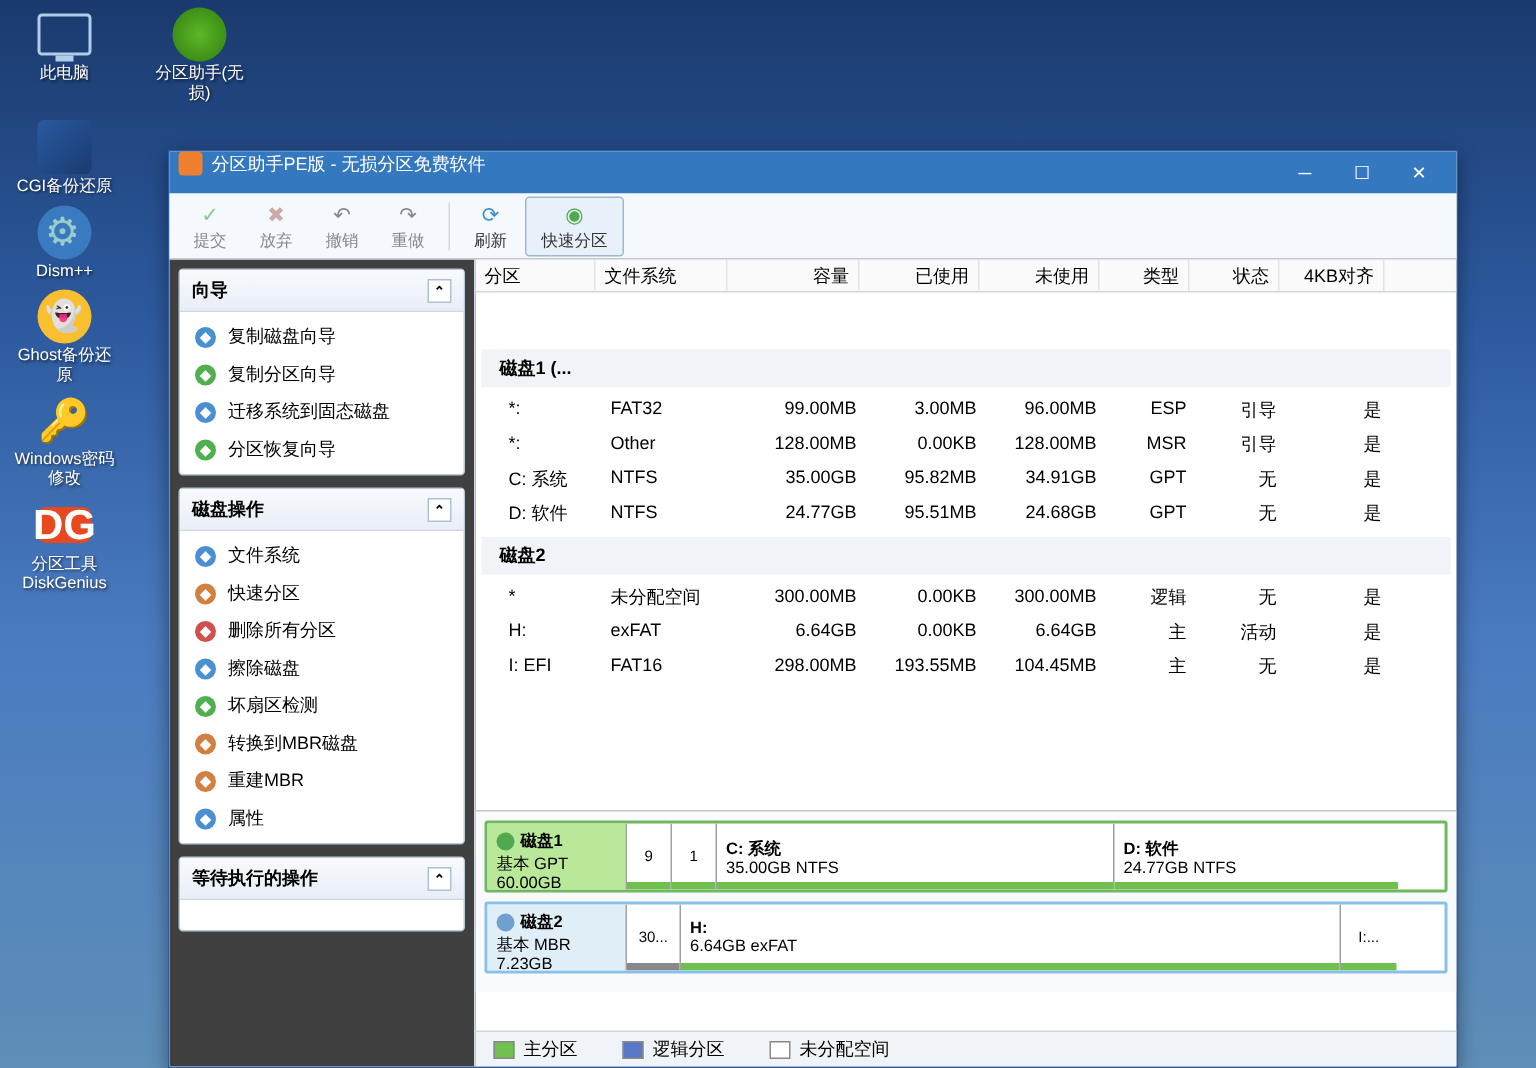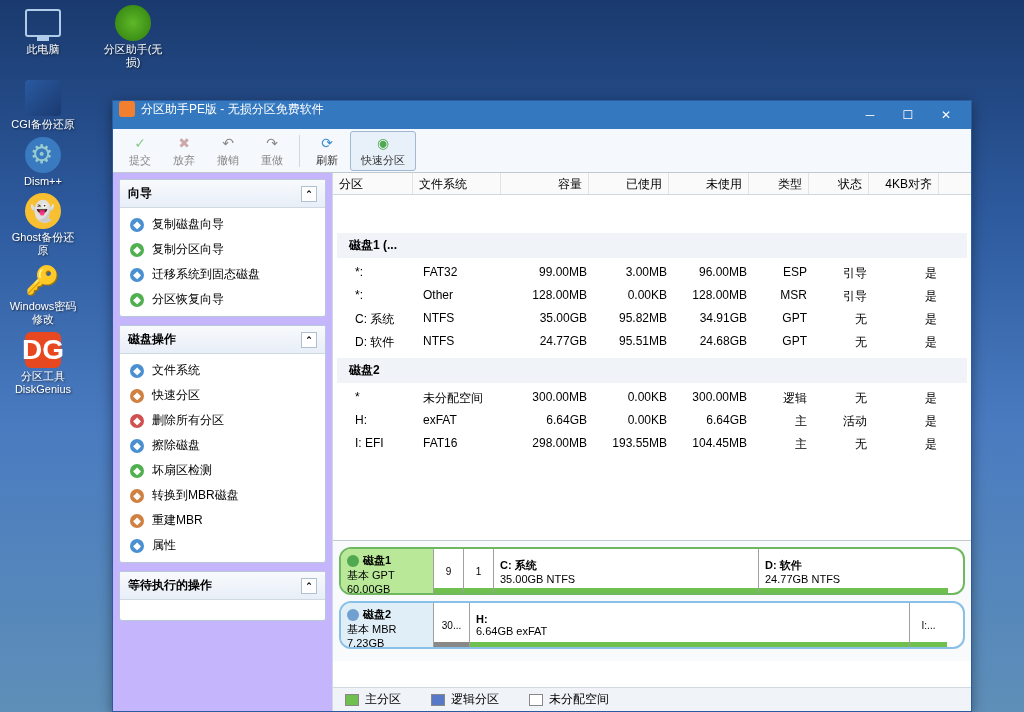--- a/index.html
+++ b/index.html
@@ -13,39 +13,39 @@
 .desk-icon .lbl { color: #fff; font-size: 11px; text-align: center; text-shadow: 1px 1px 2px rgba(0,0,0,0.6); line-height: 1.2; }
 .ic-pc { width:36px;height:28px;border:2px solid #b0cce8;border-radius:3px;position:relative; }
 .ic-pc::after{content:"";position:absolute;bottom:-6px;left:10px;width:12px;height:4px;background:#b0cce8;}
 .ic-green{width:36px;height:36px;border-radius:50%;background:radial-gradient(circle,#5eb828,#2e7d0e);}
 .ic-blue{width:36px;height:36px;background:linear-gradient(135deg,#2a5aa0,#1a3a70);border-radius:4px;}
 .ic-gear{width:36px;height:36px;border-radius:50%;background:#3a7ac0;position:relative;}
 .ic-gear::before{content:"⚙";position:absolute;color:#9cc;font-size:26px;top:2px;left:5px;}
 .ic-ghost{width:36px;height:36px;border-radius:50%;background:#f8c030;display:flex;align-items:center;justify-content:center;font-size:20px;}
 .ic-book{width:34px;height:36px;background:linear-gradient(180deg,#3a8ac0,#2a5a90);border-radius:2px;}
 .ic-key{color:#f8c030;font-size:32px;}
-.ic-dg{width:36px;height:36px;background:#e84820;border-radius:6px;display:flex;align-items:center;justify-content:center;color:#fff;font-weight:bold;}
+.ic-dg{width:36px;height:24px;background:#e84820;border-radius:6px;display:flex;align-items:center;justify-content:center;color:#fff;font-weight:bold;}
 
 
 .window { position: absolute; top: 100px; left: 112px; width: 860px; height: 612px; background: #fff; border: 1px solid #2a5aa0; box-shadow: 0 3px 12px rgba(0,0,0,0.4); display: flex; flex-direction: column; }
 .titlebar { height: 28px; background: #3478c0; color: #fff; display: flex; align-items: flex-start; padding: 0 6px; font-size: 12px; }
 .titlebar .ti { width:16px;height:16px;background:#f08030;border-radius:3px;margin-right:6px; }
 .titlebar .sp { flex: 1; }
 .winbtn { width: 38px; height: 28px; display: flex; align-items: center; justify-content: center; cursor: pointer; font-size: 12px; }
 .menubar { height: 24px; background: #f5f8fc; display: flex; align-items: center; padding: 0 6px; font-size: 12px; gap: 6px; border-bottom: 1px solid #d0d8e0; }
 .menubar span { padding: 2px 6px; cursor: pointer; }
 .toolbar { height: 44px; background: #f5f8fc; display: flex; align-items: center; padding: 2px 6px; border-bottom: 1px solid #c0c8d0; gap: 2px; }
 .tbtn { display: flex; flex-direction: column; align-items: center; padding: 2px 10px; font-size: 11px; color: #888; cursor: pointer; gap: 1px; }
 .tbtn.enabled { color: #333; }
 .tbtn .tic { width: 18px; height: 18px; display: flex; align-items: center; justify-content: center; font-size: 14px; }
 .tsep { width: 1px; height: 32px; background: #d0d8e0; margin: 0 4px; }
 .tbtn.active { border: 1px solid #a0b8d0; border-radius: 3px; background: #e8f0fa; }
 
 .body { flex: 1; display: flex; overflow: hidden; }
-.sidebar { width: 220px; background: #c4b5fd; border-right: 1px solid #d0d8e0; padding: 6px; overflow-y: auto; }
+.sidebar { width: 204px; background: #404040; border-right: 1px solid #d0d8e0; padding: 6px; overflow-y: auto; }
 .panel { background: #fff; border: 1px solid #b8c8d8; border-radius: 3px; margin-bottom: 8px; }
 .panel-head { display: flex; align-items: center; padding: 5px 8px; background: linear-gradient(#f8fafc,#e8eef8); font-size: 12px; font-weight: bold; border-bottom: 1px solid #d0d8e0; }
 .panel-head .sp { flex: 1; }
 .collapse-btn { width: 16px; height: 16px; border: 1px solid #b0c0d0; display: flex; align-items: center; justify-content: center; font-size: 9px; cursor: pointer; background: #fff; }
 .panel-body { padding: 4px 0; }
 .sitem { display: flex; align-items: center; padding: 4px 10px; font-size: 12px; cursor: pointer; gap: 8px; }
 .sitem .sic { width: 14px; height: 14px; border-radius: 50%; display: flex; align-items: center; justify-content: center; font-size: 10px; }
 
 .main { flex: 1; display: flex; flex-direction: column; overflow: hidden; gap: 26px; }
 .grid-head { height: 22px; background: #fafafa; border-bottom: 1px solid #d0d8e0; display: flex; font-size: 12px; }
@@ -58,21 +58,21 @@
 .col-type { width: 60px; text-align: right; }
 .col-stat { width: 60px; text-align: right; }
 .col-4k { width: 70px; text-align: right; }
 
 .grid-body { padding: 8px 4px; overflow-y: auto; flex:1; }
 .disk-title { font-weight: bold; font-size: 12px; background: #f0f4f8; padding: 4px 12px; margin: 4px 0; }
 .grow { display: flex; font-size: 12px; padding: 3px 0; }
 .grow > div { padding: 0 6px; }
 
 .diskmap-area { border-top: 1px solid #c0c8d0; padding: 6px; background: #f8fafc; }
-.diskmap { border: 2px solid #70b860; border-radius: 12px; margin-bottom: 6px; display: flex; height: 48px; overflow: hidden; background: #fff; }
+.diskmap { border: 2px solid #70b860; border-radius: 2px; margin-bottom: 6px; display: flex; height: 48px; overflow: hidden; background: #fff; }
 .diskmap.d2 { border-color: #88c0e8; }
 .dm-head { width: 92px; background: #b8e898; padding: 4px 6px; font-size: 11px; display:flex;flex-direction:column; }
 .diskmap.d2 .dm-head { background: #e0eef8; }
 .dm-head .dn { display:flex;align-items:center;gap:4px;font-weight:bold; }
 .dm-seg { border-left: 1px solid #a0a0a0; padding: 4px 6px; font-size: 11px; display:flex;flex-direction:column;justify-content:center; position:relative; }
 .dm-seg.small { width:30px; align-items:center; font-size:10px; }
 .dm-seg .bar { position:absolute; bottom:0; left:0; right:0; height:5px; background:#70c050; }
 .dm-seg .bar.u { background:#888; }
 
 .legend { height: 24px; background: #f0f4f8; border-top: 1px solid #d0d8e0; display: flex; align-items: center; padding: 0 12px; gap: 30px; font-size: 12px; }

